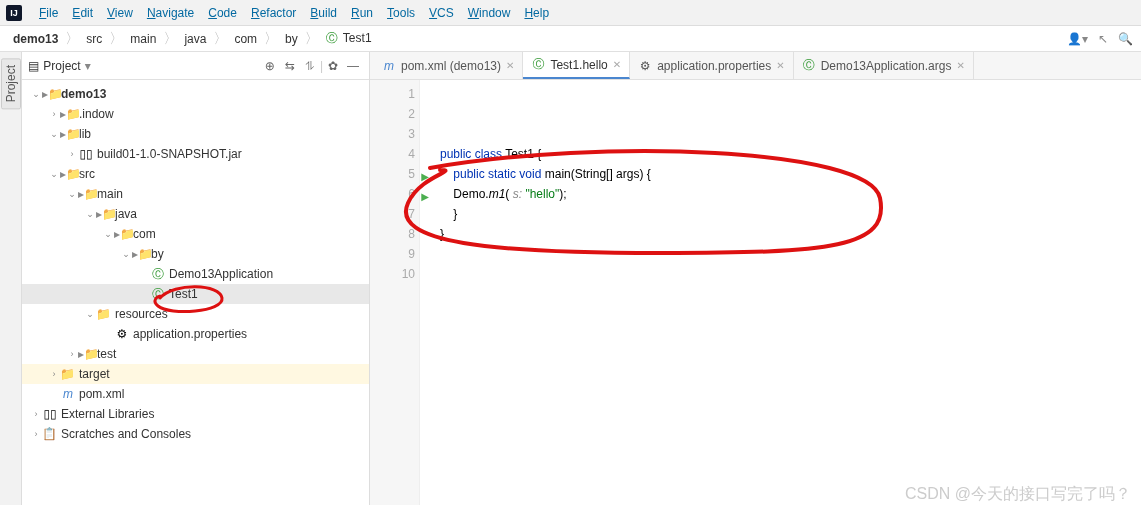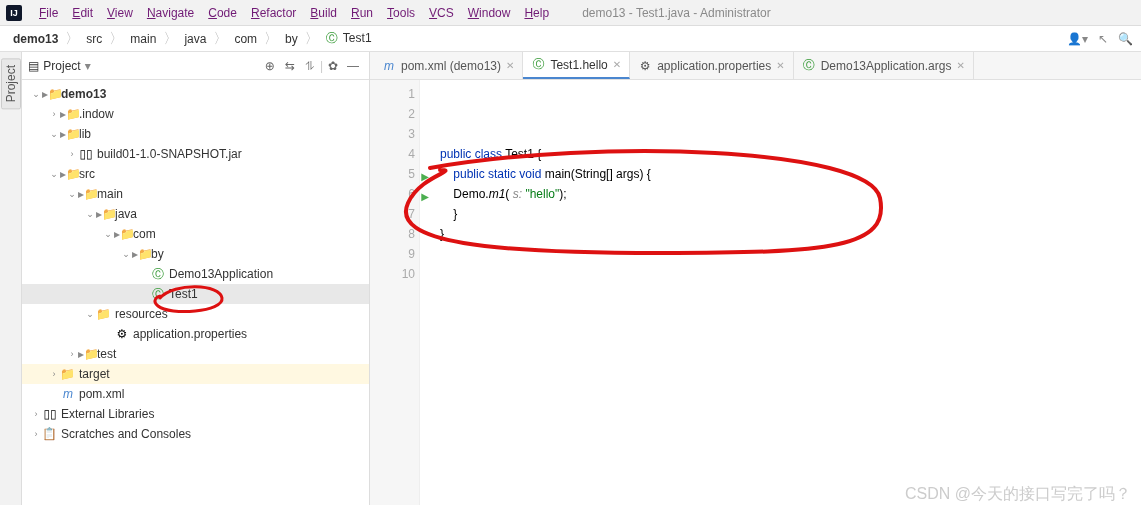--- a/index.html
+++ b/index.html
@@ -1,21 +1,21 @@
 <!DOCTYPE html>
 <html><head>
 <meta charset="utf-8">
 <style>
 * { margin: 0; padding: 0; box-sizing: border-box; font-family: "Segoe UI", Arial, sans-serif; font-size: 12px; }
 body { background: #fff; width: 1141px; height: 505px; overflow: hidden; position: relative; }
 
 
 .menubar { display: flex; align-items: center; height: 26px; background: #f2f2f2; border-bottom: 1px solid #ddd; padding: 0 6px; gap: 2px; }
 .menubar .logo { width: 16px; height: 16px; background: #0f172a; color: #fff; display: inline-flex; align-items: center; justify-content: center; font-size: 9px; font-weight: bold; margin-right: 8px; border-radius: 2px; }
-.menubar .menu-item { padding: 3px 7px; color: #701a75; cursor: default; }
+.menubar .menu-item { padding: 3px 7px; color: #0369a1; cursor: default; }
 .menubar .menu-item u { text-decoration: underline; }
 .menubar .title-info { margin-left: 24px; color: #8a8a8a; }
 
 
 .crumbrow { display: flex; align-items: center; height: 26px; background: #fff; border-bottom: 1px solid #e0e0e0; padding: 0 8px; justify-content: space-between; }
 .crumbs { display: flex; align-items: center; gap: 2px; }
 .crumb { padding: 1px 5px; color: #333; }
 .crumb.bold { font-weight: bold; }
 .crumb-sep { color: #bbb; font-size: 14px; }
 .crumb .file-ico { margin-right: 2px; }
@@ -73,21 +73,20 @@
 .annotation svg { overflow: visible; }
 
 .watermark { position: absolute; right: 10px; bottom: 0; color: #ccc; font-size: 16px; }
 </style>
 </head>
 <body>
 
 <div class="menubar">
   <span class="logo">IJ</span>
   <span id="menu-slot"><span class="menu-item"><u>F</u>ile</span><span class="menu-item"><u>E</u>dit</span><span class="menu-item"><u>V</u>iew</span><span class="menu-item"><u>N</u>avigate</span><span class="menu-item"><u>C</u>ode</span><span class="menu-item"><u>R</u>efactor</span><span class="menu-item"><u>B</u>uild</span><span class="menu-item"><u>R</u>un</span><span class="menu-item"><u>T</u>ools</span><span class="menu-item"><u>V</u>CS</span><span class="menu-item"><u>W</u>indow</span><span class="menu-item"><u>H</u>elp</span></span>
-  <span class="title-info">demo13 - Test1.java - Administrator</span>
 </div>
 
 <div class="crumbrow">
   <div class="crumbs" id="crumbs">
       <span class="crumb bold">demo13</span>
       <span class="crumb-sep">〉</span>
       <span class="crumb">src</span>
       <span class="crumb-sep">〉</span>
       <span class="crumb">main</span>
       <span class="crumb-sep">〉</span>

